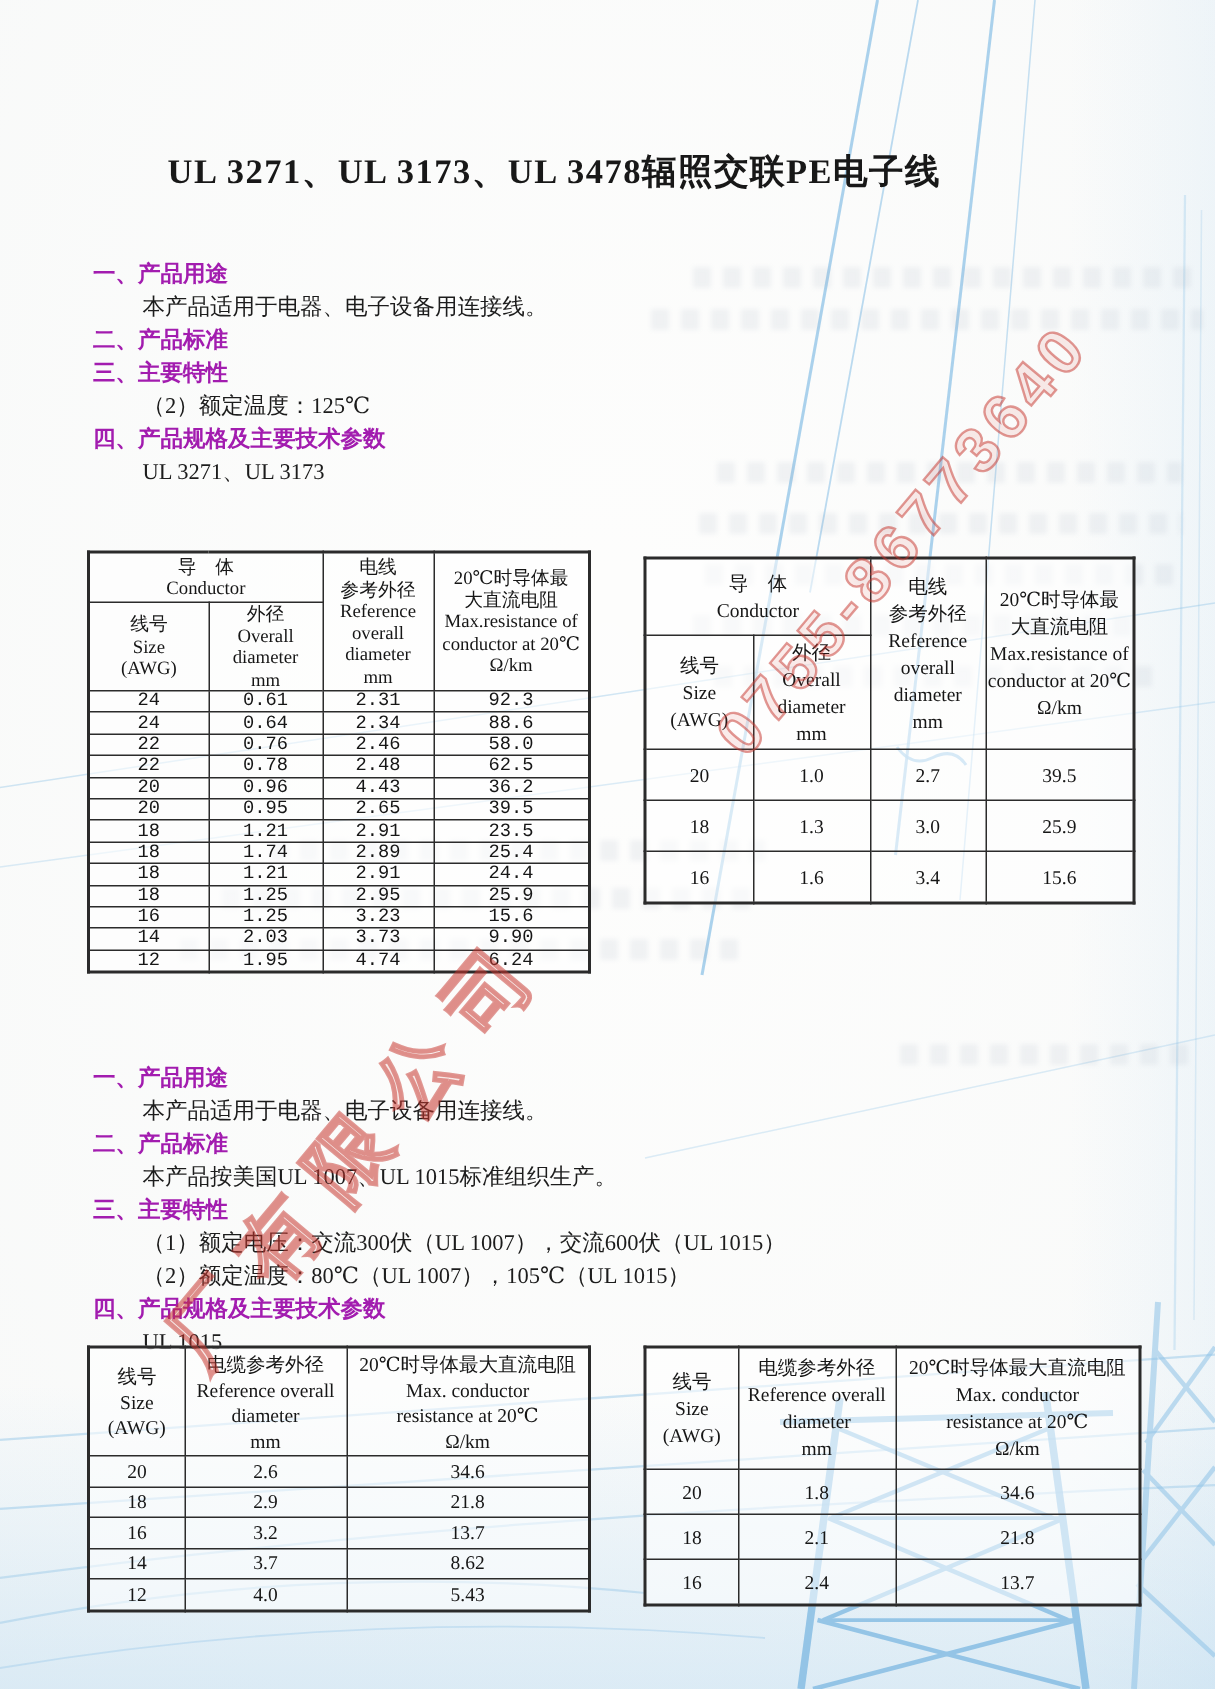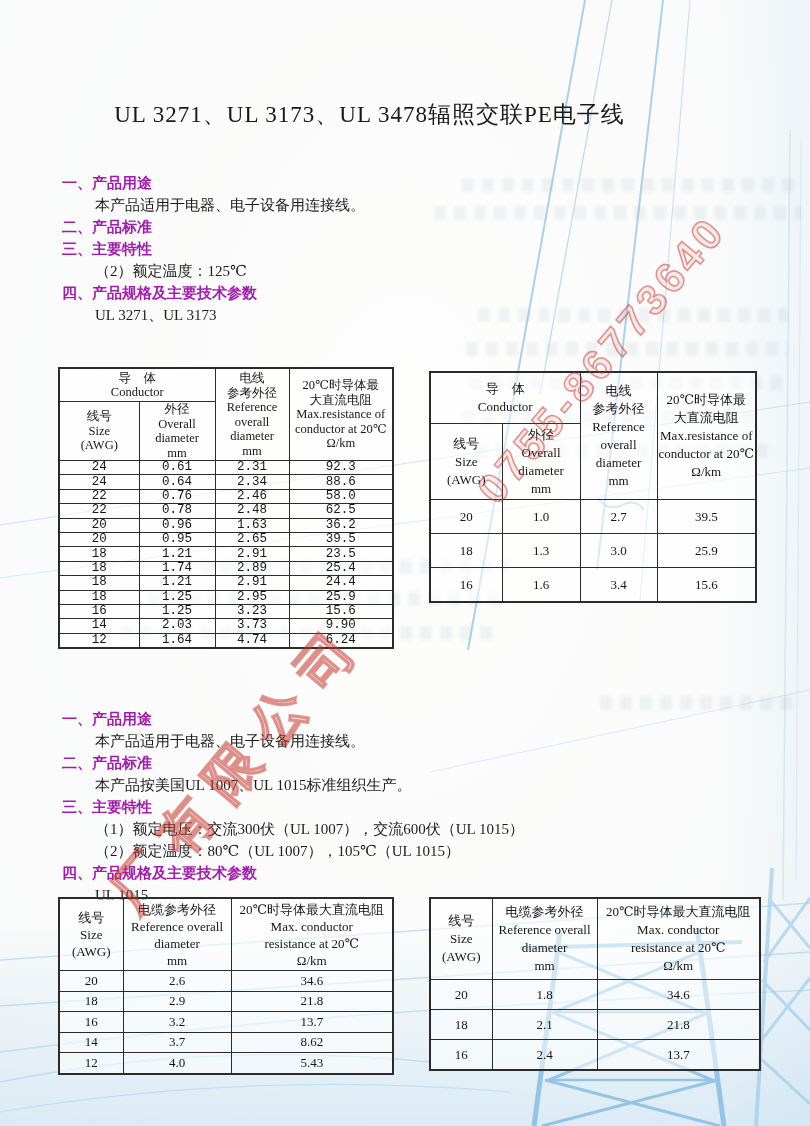--- a/index.html
+++ b/index.html
@@ -14,21 +14,21 @@
     background:
       linear-gradient(to top, rgba(150,200,235,.30), rgba(150,200,235,0) 18%),
       linear-gradient(to left, rgba(170,210,240,.14), rgba(170,210,240,0) 12%),
       radial-gradient(ellipse at 50% 40%, rgba(255,255,255,.6), rgba(230,238,246,.15));
   }
   .bg-svg{position:absolute; left:0; top:0; z-index:0;}
   .content{position:absolute; inset:0; z-index:2;}
 
   .doc-title{
     position:absolute; left:0; width:739px; text-align:center;
-    font-weight:400; font-size:23px; letter-spacing:1px; color:#181818;
+    font-weight:700; font-size:23px; letter-spacing:1px; color:#181818;
   }
   .t1{top:84px;}
   .t2{top:662px; word-spacing:7px;}
 
   .sections{position:absolute; left:62px; width:640px; font-size:15px; line-height:22px;}
   .sec-h{font-weight:700; color:#a21caf;}
   .sec-b{padding-left:33px;}
 
   table{border-collapse:collapse; table-layout:fixed; background:rgba(255,255,255,.55);}
   .spec{position:absolute; border:2px solid #2b2b2b;}
@@ -209,21 +209,21 @@
           </tr>
           <tr>
             <td>22</td>
             <td>0.78</td>
             <td>2.48</td>
             <td>62.5</td>
           </tr>
           <tr>
             <td>20</td>
             <td>0.96</td>
-            <td>1.63</td>
+            <td>4.43</td>
             <td>36.2</td>
           </tr>
           <tr>
             <td>20</td>
             <td>0.95</td>
             <td>2.65</td>
             <td>39.5</td>
           </tr>
           <tr>
             <td>18</td>
@@ -256,21 +256,21 @@
             <td>15.6</td>
           </tr>
           <tr>
             <td>14</td>
             <td>2.03</td>
             <td>3.73</td>
             <td>9.90</td>
           </tr>
           <tr>
             <td>12</td>
-            <td>1.64</td>
+            <td>1.95</td>
             <td>4.74</td>
             <td>6.24</td>
           </tr>
         </tbody>
     </table>
 
     <table class="spec tblB">
       <colgroup>
           <col style="width:72px">
           <col style="width:78px">

